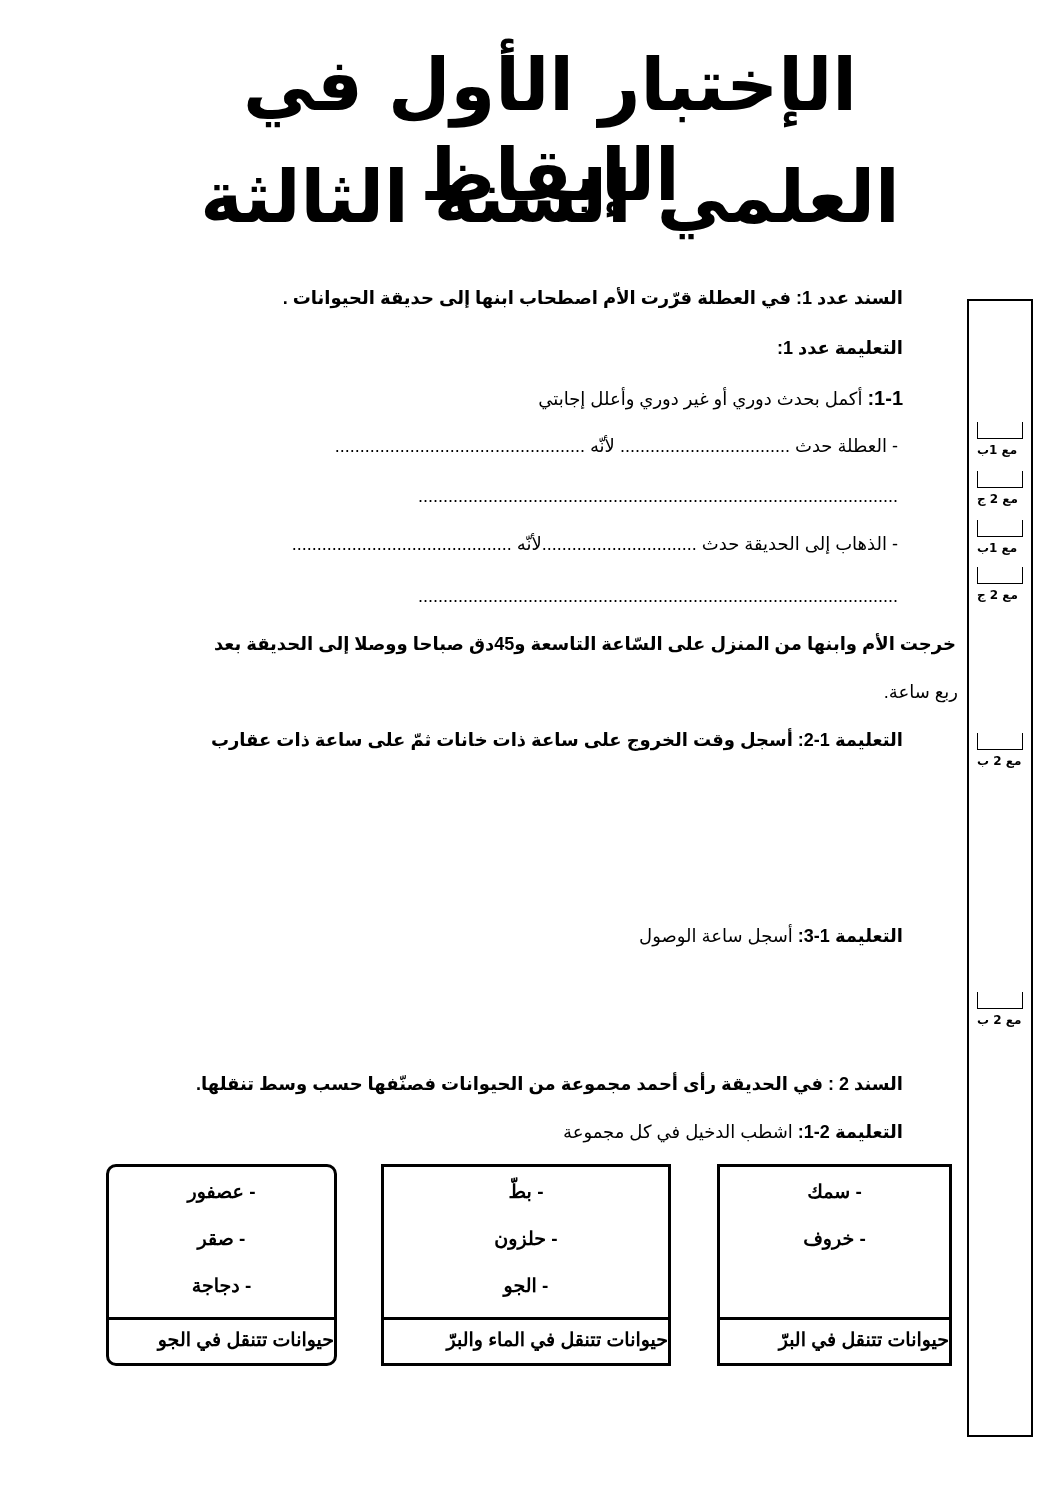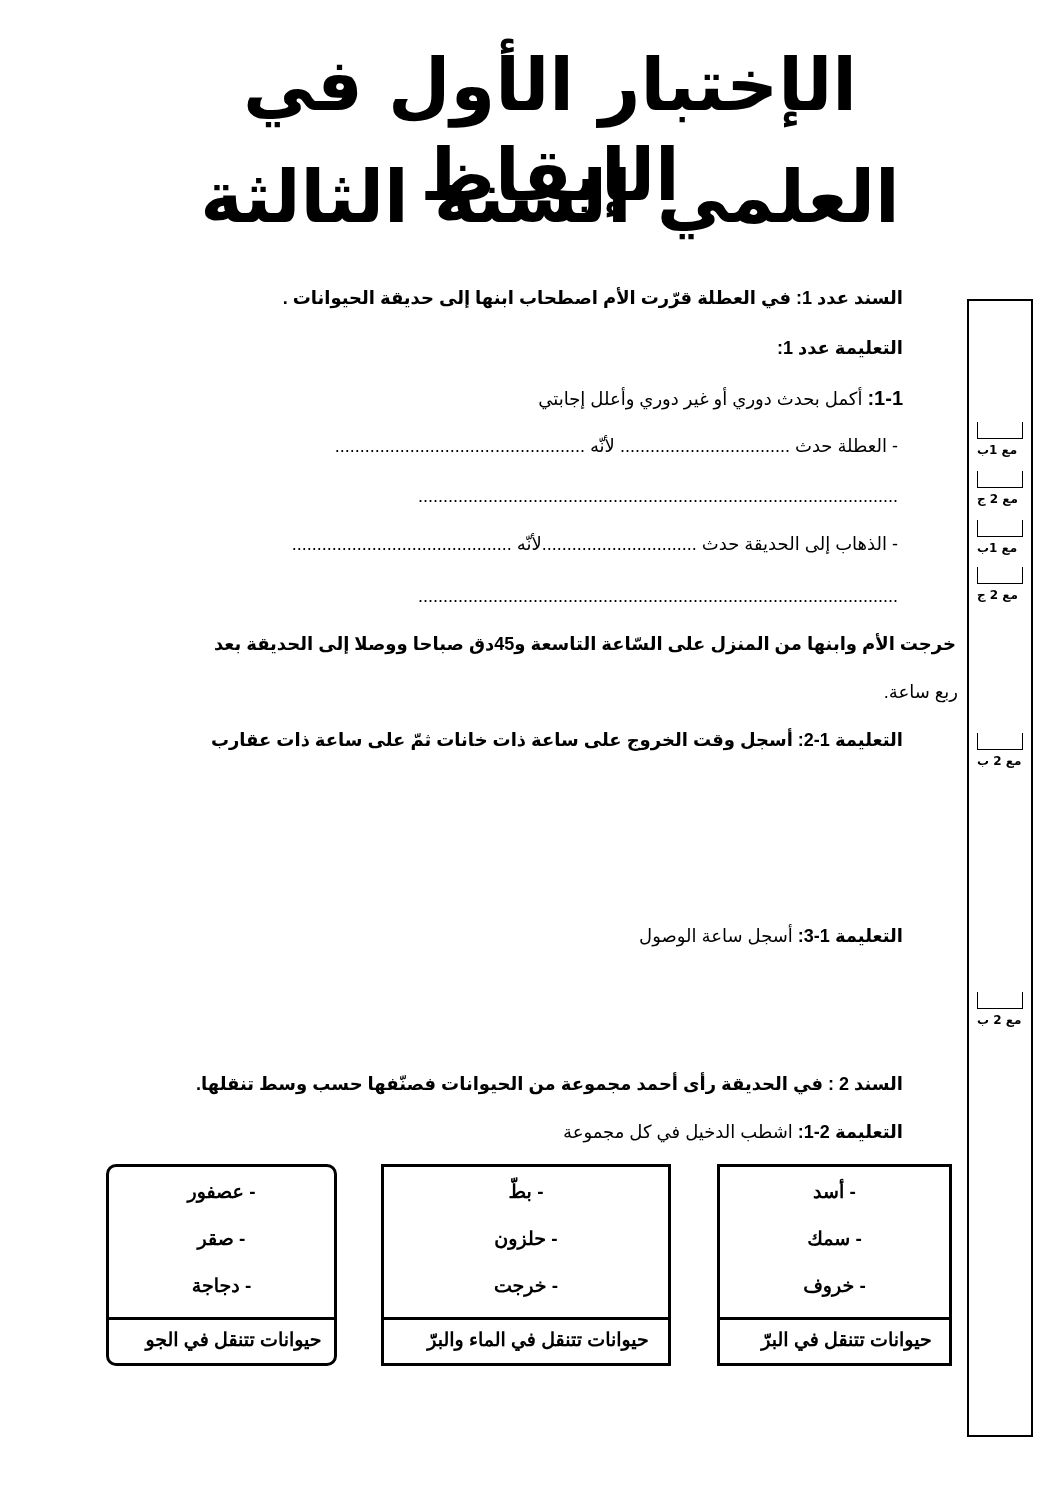--- a/index.html
+++ b/index.html
@@ -42,21 +42,21 @@
     position: absolute; left: 0; right: 0; top: 0; height: 150px;
     border-bottom: 3px solid #000; direction: rtl; text-align: center;
   }
   .group .item {
     font-family: "Liberation Sans", sans-serif; font-size: 19px; font-weight: bold;
     line-height: 47px; display: block;
   }
   .group .item:first-child { margin-top: 1px; }
   .group .label {
     position: absolute; left: 0; right: 0; top: 153px; height: 40px; direction: rtl;
-    text-align: center; font-family: "Liberation Sans", sans-serif; font-weight: bold;
+    text-align: right; font-family: "Liberation Sans", sans-serif; font-weight: bold;
     font-size: 19px; line-height: 40px; margin-left: 24px;
   }
 </style>
 </head>
 <body>
 
 <div class="page">
 
   <div class="title t1">الإختبار الأول في الإيقاظ</div>
   <div class="title t2">العلمي السنة الثالثة</div>
@@ -102,32 +102,31 @@
   <div class="line" style="right:155px; top:1072px;">
     <span class="b">السند 2 :</span><span class="b"> في الحديقة رأى أحمد مجموعة من الحيوانات فصنّفها حسب وسط تنقلها.</span>
   </div>
 
   <div class="line" style="right:155px; top:1120px;">
     <span class="b">التعليمة 2-1:</span><span> اشطب الدخيل في كل مجموعة</span>
   </div>
 
   <div class="group" style="left:717px; width:235px;">
     <div class="items">
-      <span class="item">- أسد</span>
       <span class="item">- سمك</span>
       <span class="item">- خروف</span>
     </div>
     <div class="label">حيوانات تتنقل في البرّ</div>
   </div>
 
   <div class="group" style="left:381px; width:290px;">
     <div class="items">
       <span class="item">- بطّ</span>
       <span class="item">- حلزون</span>
-      <span class="item">- خرجت</span>
+      <span class="item">- الجو</span>
     </div>
     <div class="label">حيوانات تتنقل في الماء والبرّ</div>
   </div>
 
   <div class="group" style="left:106px; width:231px;border-radius:10px;">
     <div class="items">
       <span class="item">- عصفور</span>
       <span class="item">- صقر</span>
       <span class="item">- دجاجة</span>
     </div>

